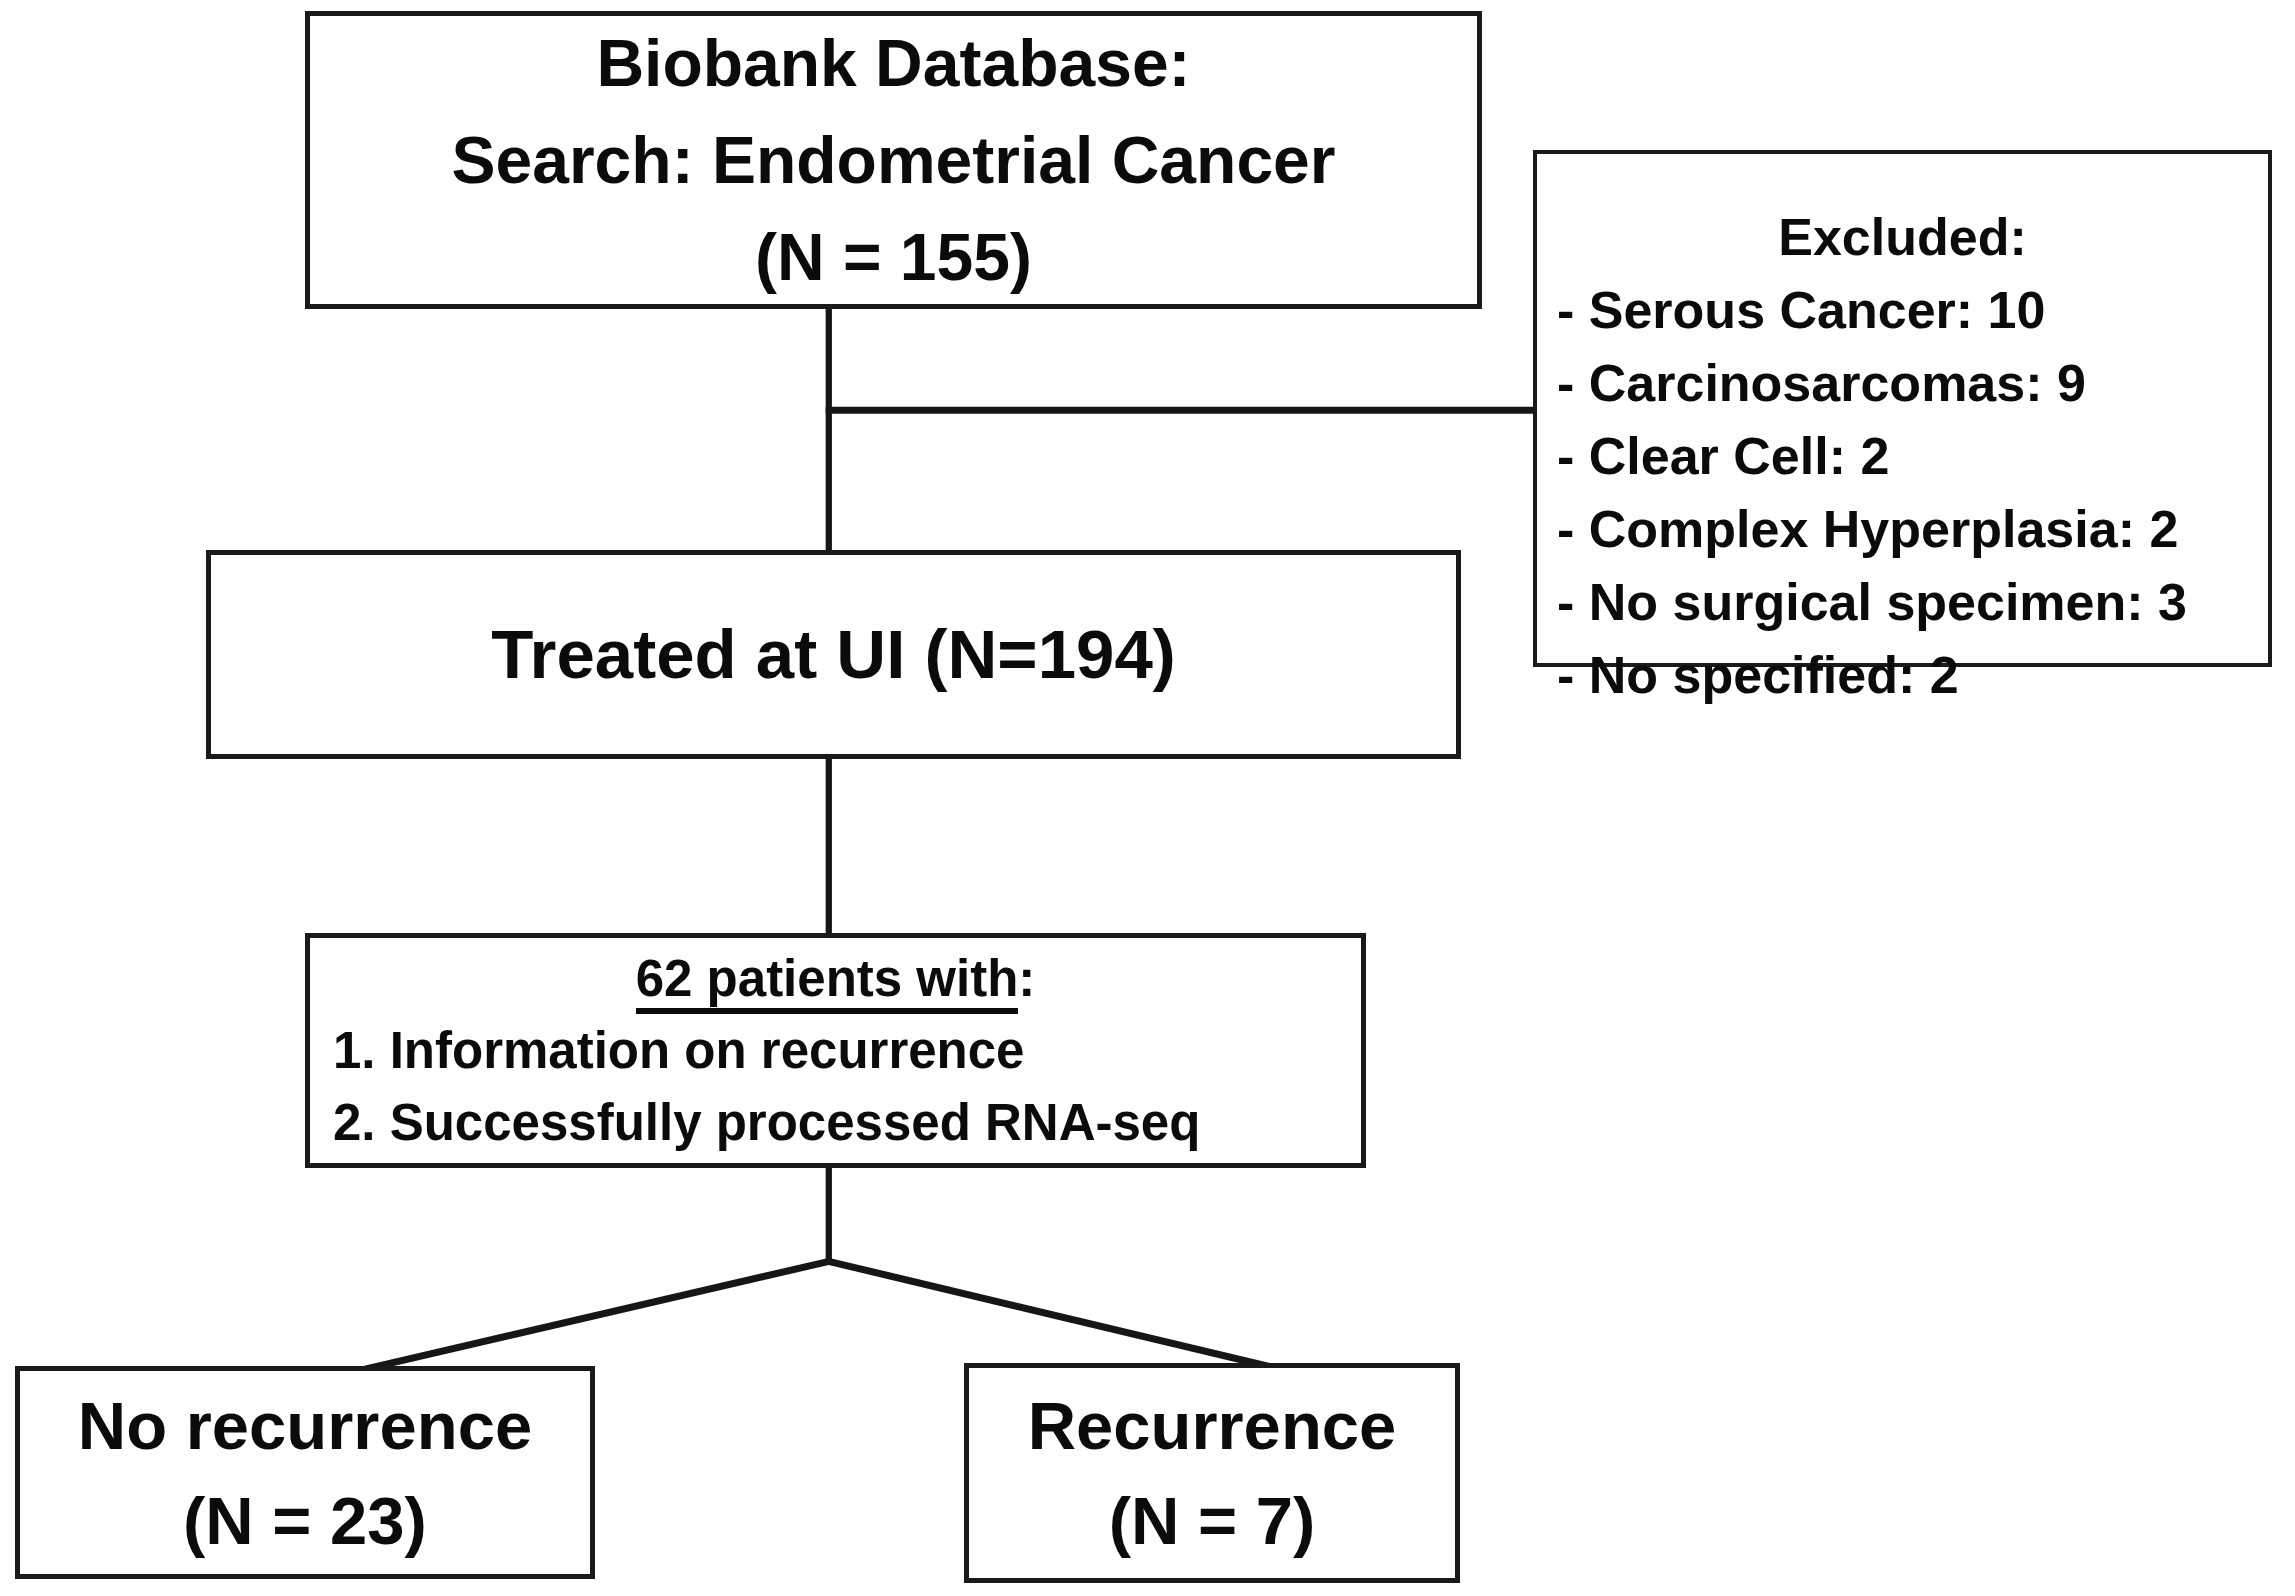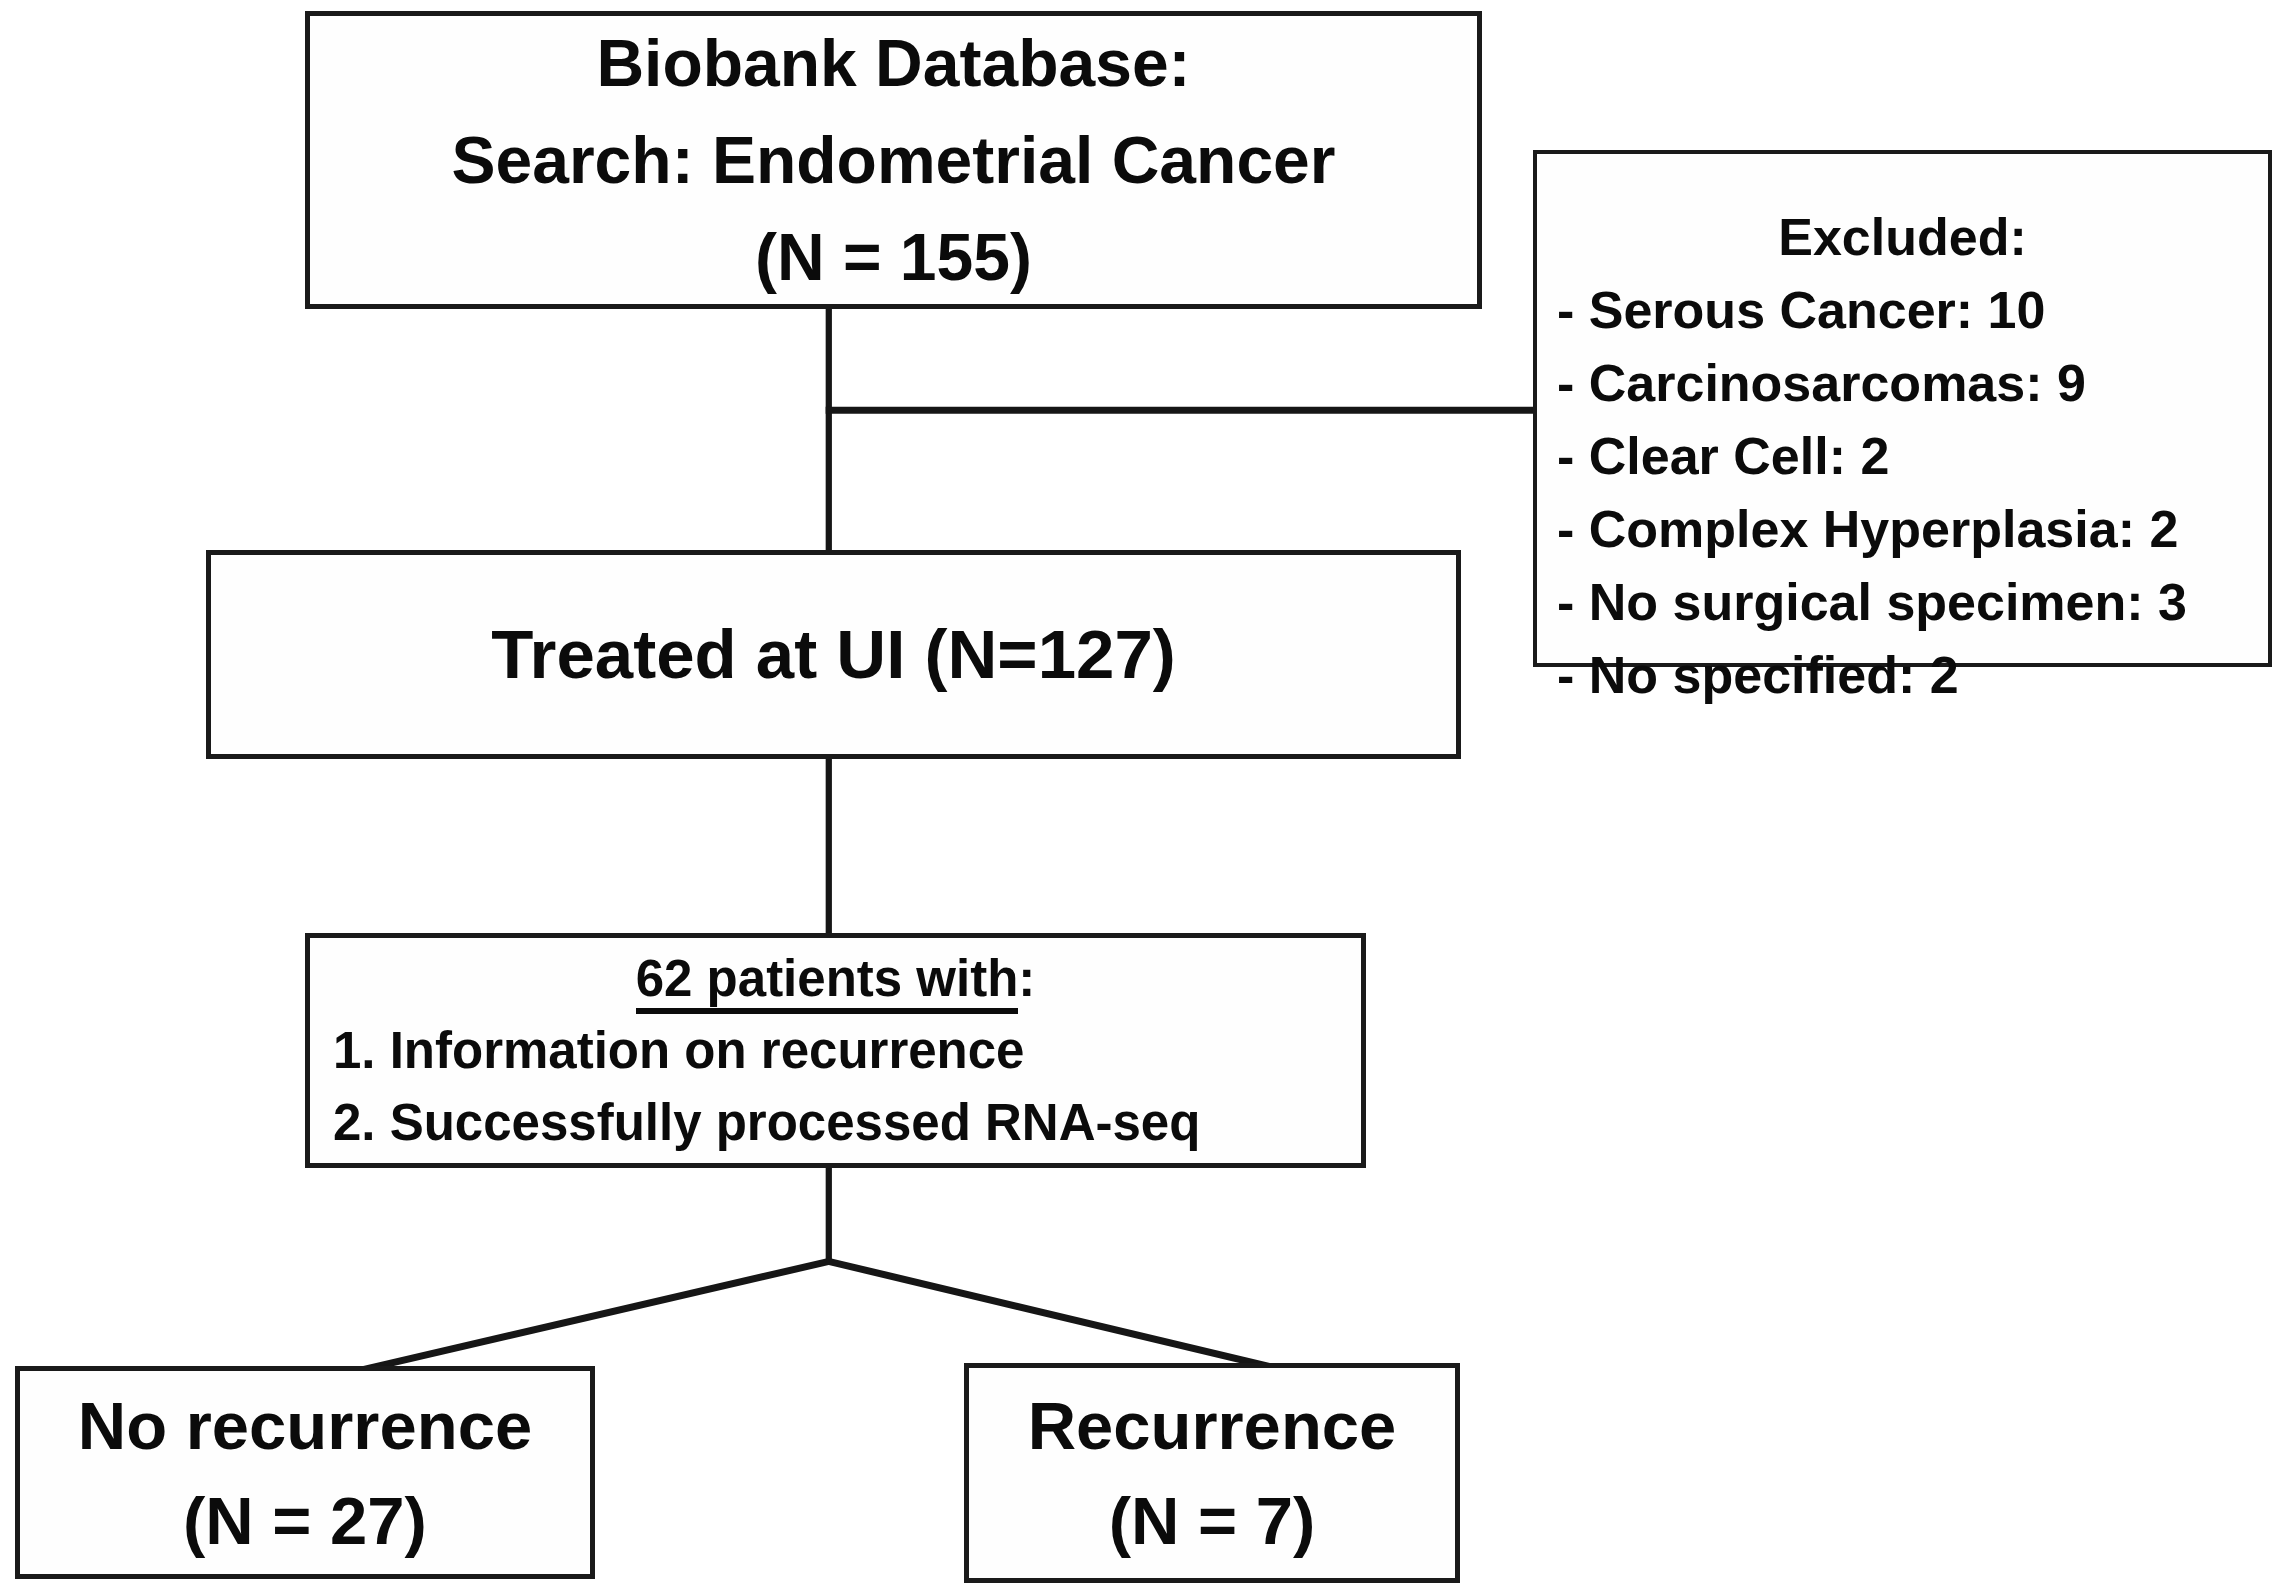--- a/index.html
+++ b/index.html
@@ -102,32 +102,32 @@
     <div class="title">Excluded:</div>
     <div class="item">- Serous Cancer: 10</div>
     <div class="item">- Carcinosarcomas: 9</div>
     <div class="item">- Clear Cell: 2</div>
     <div class="item">- Complex Hyperplasia: 2</div>
     <div class="item">- No surgical specimen: 3</div>
     <div class="item">- No specified: 2</div>
   </div>
 
   <div class="box box-endometrioid centered">
-    <div>Treated at UI (N=127)</div>
+    <div>Treated at UI (N=194)</div>
   </div>
 
   <div class="box box-patients">
     <div class="heading"><span class="u">62 patients with</span><span>:</span></div>
     <div class="item">1. Information on recurrence</div>
     <div class="item">2. Successfully processed RNA-seq</div>
   </div>
 
   <div class="box box-no-recurrence centered">
     <div>No recurrence</div>
-    <div>(N = 27)</div>
+    <div>(N = 23)</div>
   </div>
 
   <div class="box box-recurrence centered">
     <div>Recurrence</div>
     <div>(N = 7)</div>
   </div>
 
 </div>
 
 

